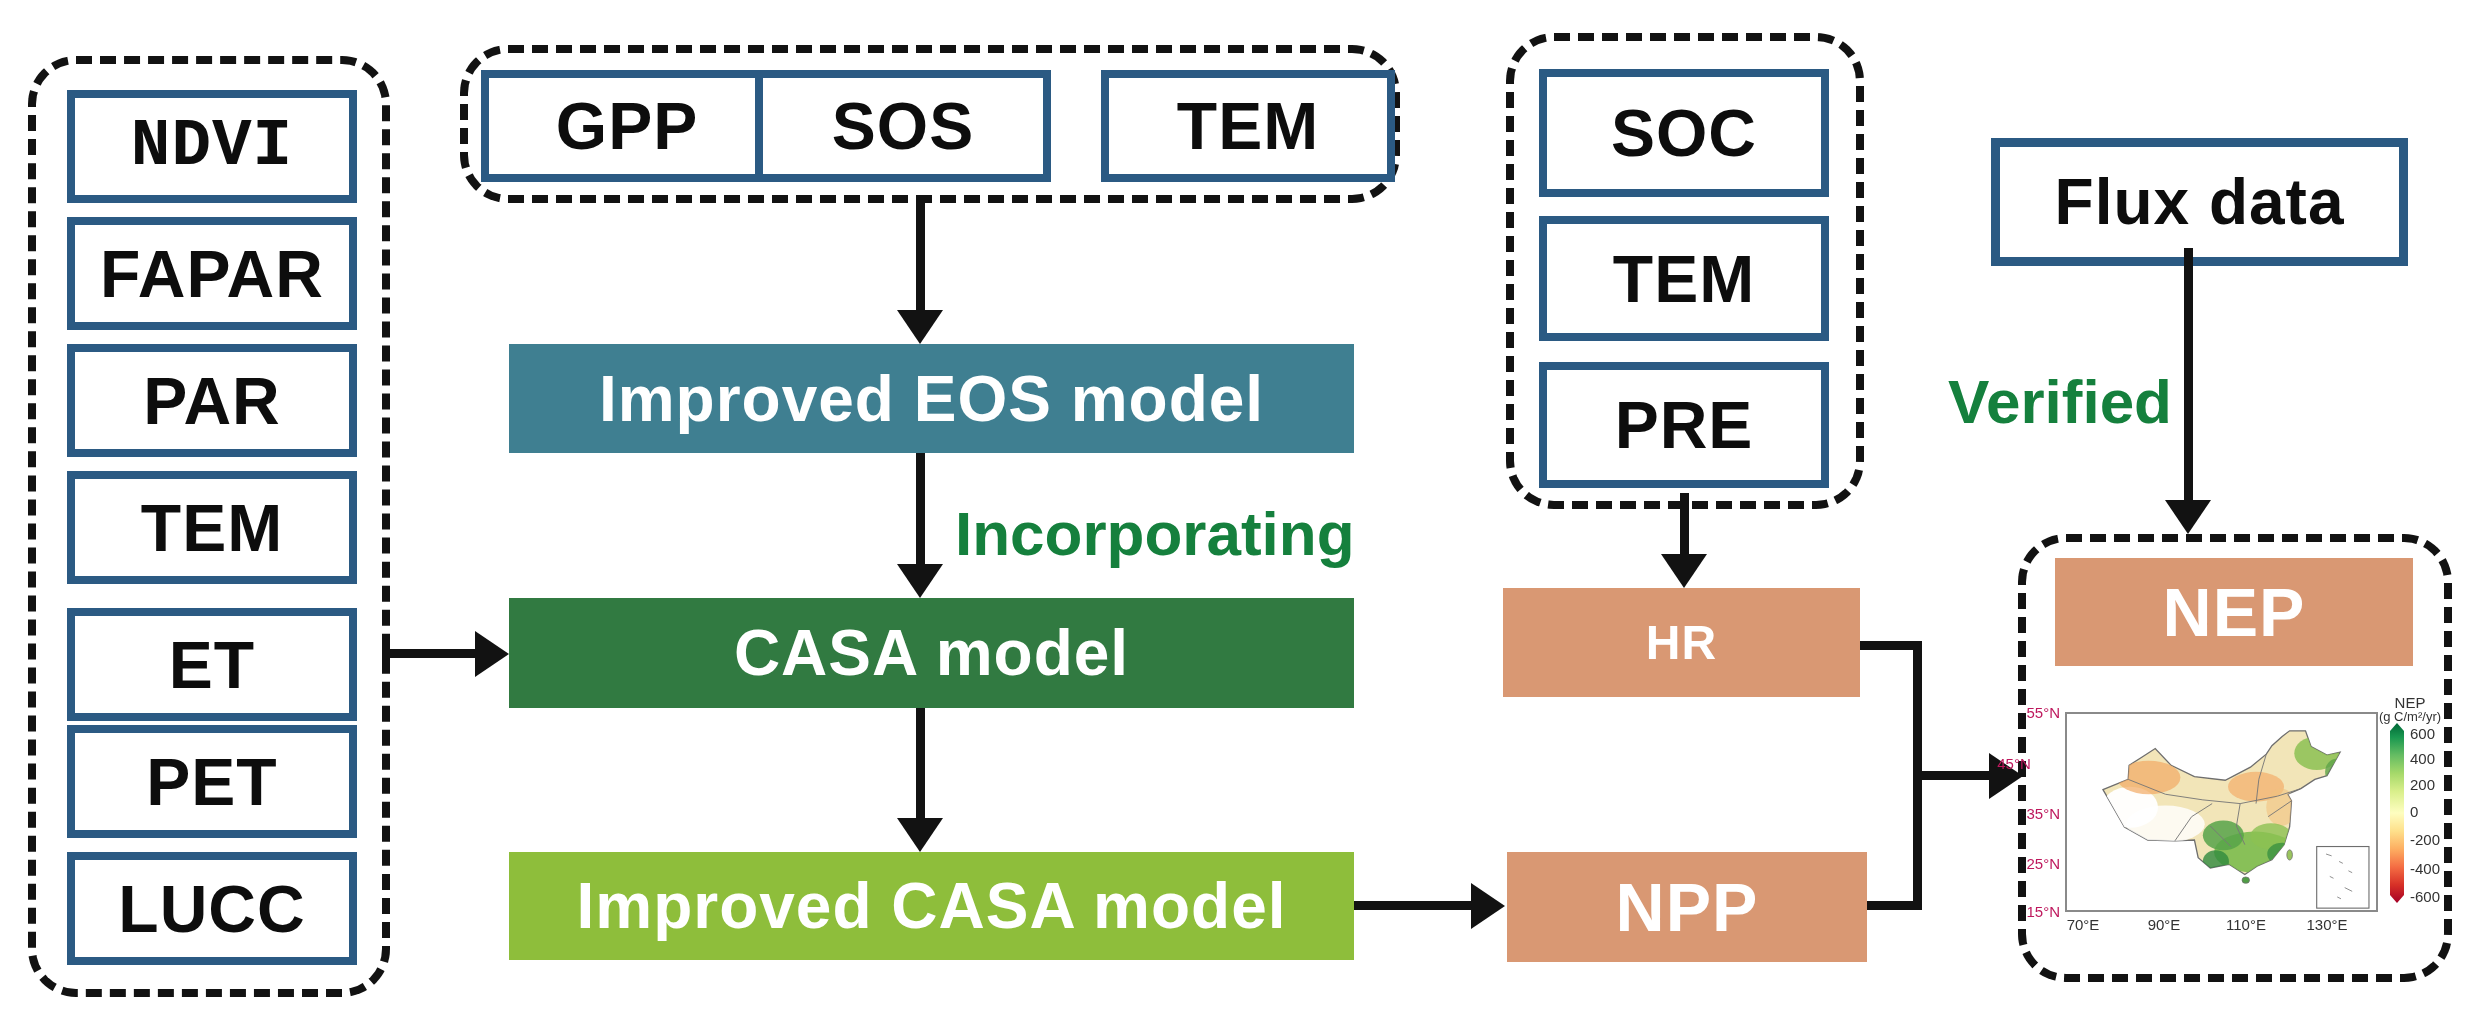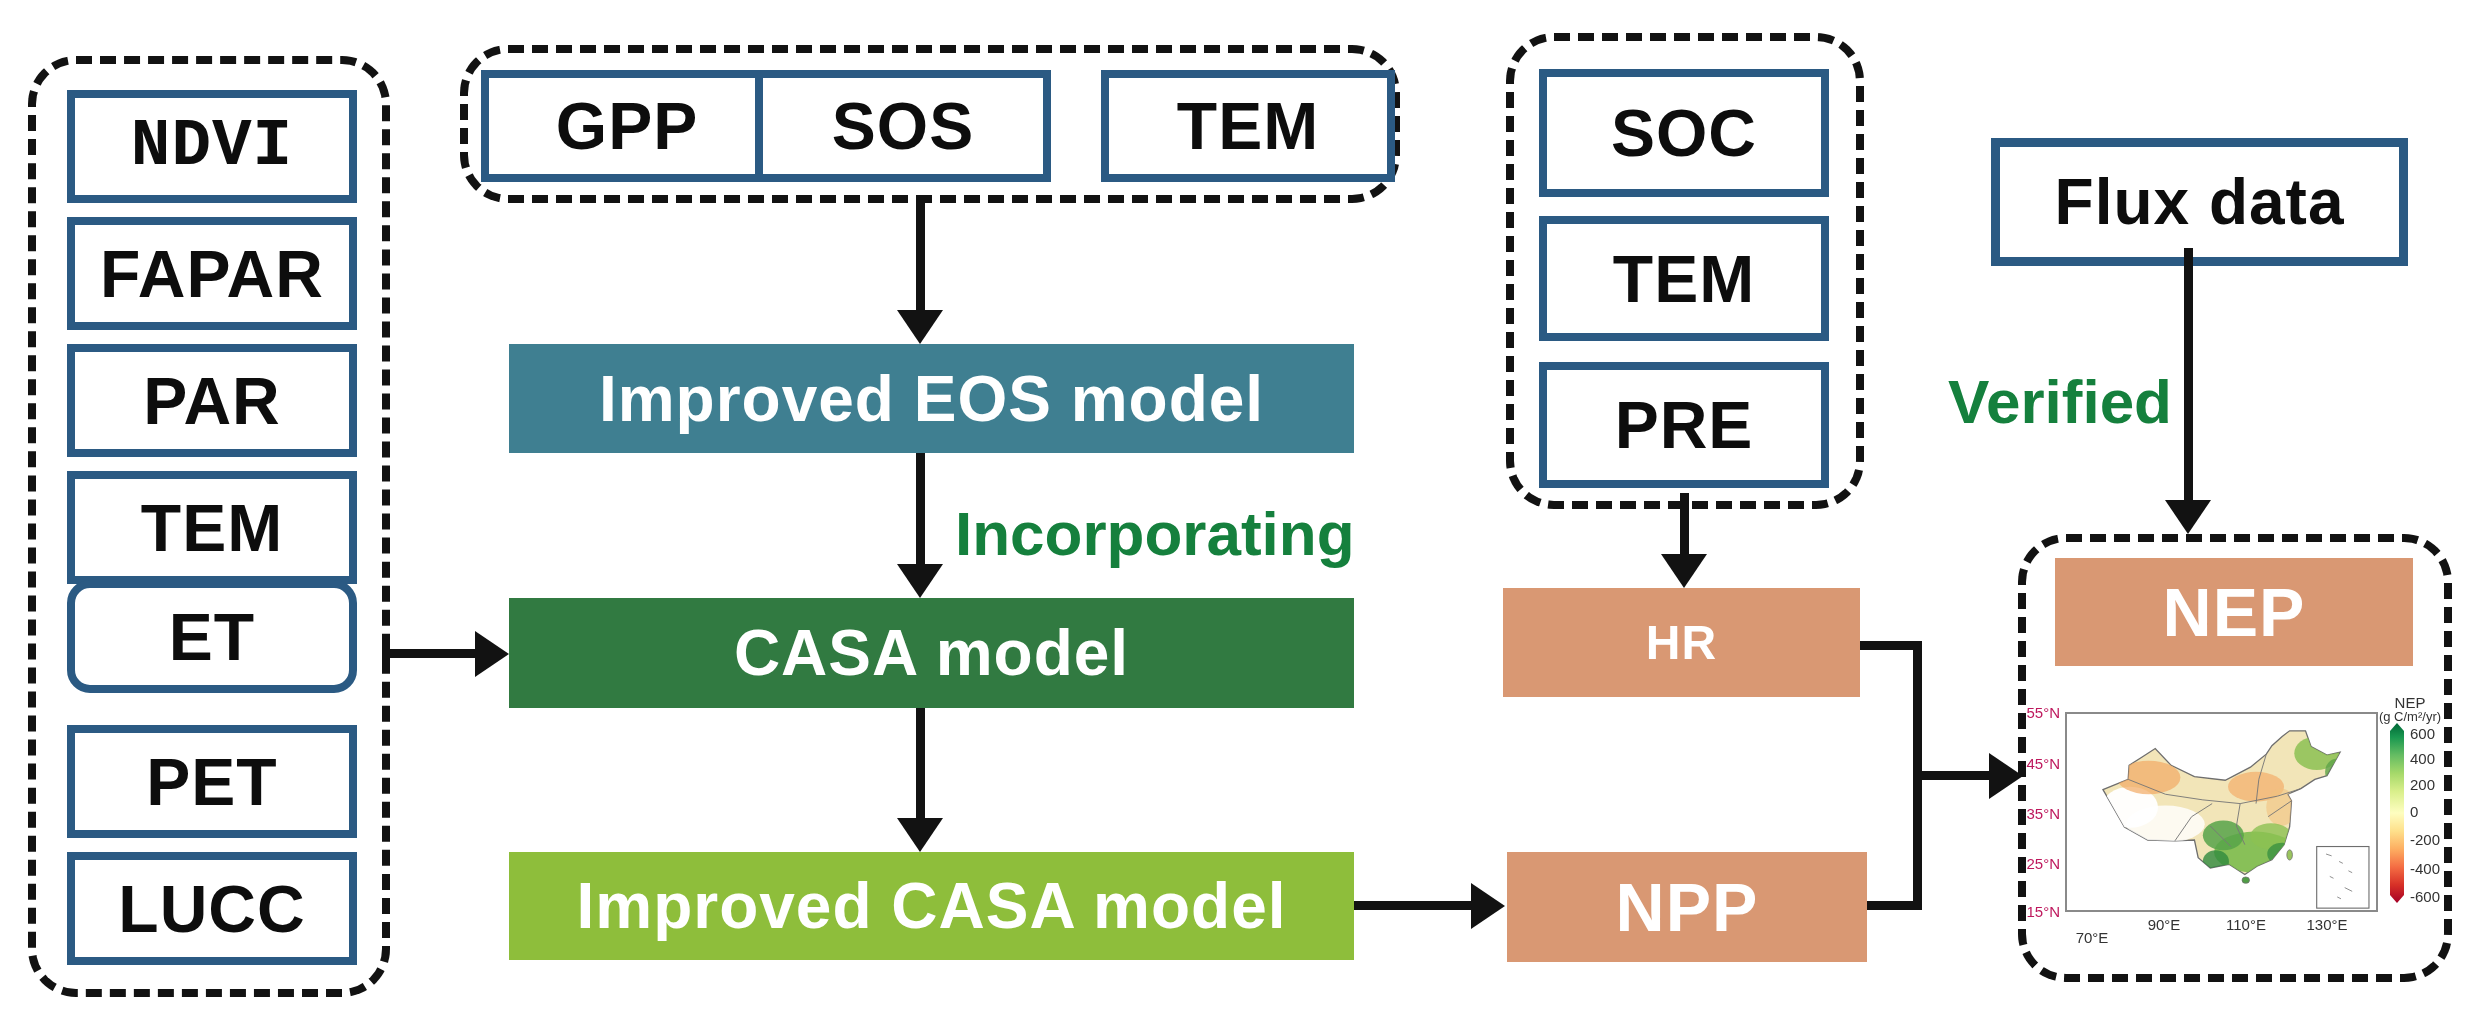--- a/index.html
+++ b/index.html
@@ -38,21 +38,21 @@
 </head>
 <body>
 
 <div id="canvas">
 
   <div class="dashedbox" style="left:28px;top:56px;width:346px;height:925px;"></div>
   <div class="inputbox" style="left:67px;top:90px;width:274px;height:97px;font-family:Liberation Mono, monospace;">NDVI</div>
   <div class="inputbox" style="left:67px;top:217px;width:274px;height:97px;">FAPAR</div>
   <div class="inputbox" style="left:67px;top:344px;width:274px;height:97px;">PAR</div>
   <div class="inputbox" style="left:67px;top:471px;width:274px;height:97px;">TEM</div>
-  <div class="inputbox" style="left:67px;top:580px;width:274px;height:97px;border-radius:23px;">ET</div>
+  <div class="inputbox" style="left:67px;top:608px;width:274px;height:97px;">ET</div>
   <div class="inputbox" style="left:67px;top:725px;width:274px;height:97px;">PET</div>
   <div class="inputbox" style="left:67px;top:852px;width:274px;height:97px;">LUCC</div>
 
   <div class="hline" style="left:382px;top:649px;width:93px;"></div>
   <div class="ah-right" style="left:475px;top:631px;"></div>
 
   <div class="dashedbox" style="left:460px;top:45px;width:924px;height:142px;"></div>
   <div class="inputbox" style="left:481px;top:70px;width:276px;height:96px;">GPP</div>
   <div class="inputbox" style="left:755px;top:70px;width:280px;height:96px;">SOS</div>
   <div class="inputbox" style="left:1101px;top:70px;width:278px;height:96px;">TEM</div>
@@ -141,25 +141,25 @@
             <line x1="286" y1="158" x2="290" y2="160"></line>
           <line x1="296" y1="168" x2="300" y2="170"></line>
             <line x1="292" y1="186" x2="300" y2="190"></line>
           <line x1="276" y1="174" x2="280" y2="176"></line>
             <line x1="284" y1="196" x2="288" y2="198"></line>
         </g>
       </svg>
     </div>
 
     <span class="ytick" style="top:170px;right:392px;">55°N</span>
-    <span class="ytick" style="top:221px;right:392px;">45°N</span>
+    <span class="ytick" style="top:221px;right:408px;text-align:center;">45°N</span>
     <span class="ytick" style="top:271px;right:392px;">35°N</span>
     <span class="ytick" style="top:321px;right:392px;">25°N</span>
     <span class="ytick" style="top:369px;right:392px;">15°N</span>
-    <span class="xtick" style="left:44px;margin-top:13px;">70°E</span>
+    <span class="xtick" style="left:35px;">70°E</span>
     <span class="xtick" style="left:116px;">90°E</span>
     <span class="xtick" style="left:198px;">110°E</span>
     <span class="xtick" style="left:279px;">130°E</span>
 
     <div class="cbtitle" style="top:160px;">NEP</div>
     <div class="cbunit" style="top:175px;">(g C/m²/yr)</div>
     <div class="cbar"></div>
     <span class="cbtick" style="top:191px;">600</span>
     <span class="cbtick" style="top:216px;">400</span>
     <span class="cbtick" style="top:242px;">200</span>

